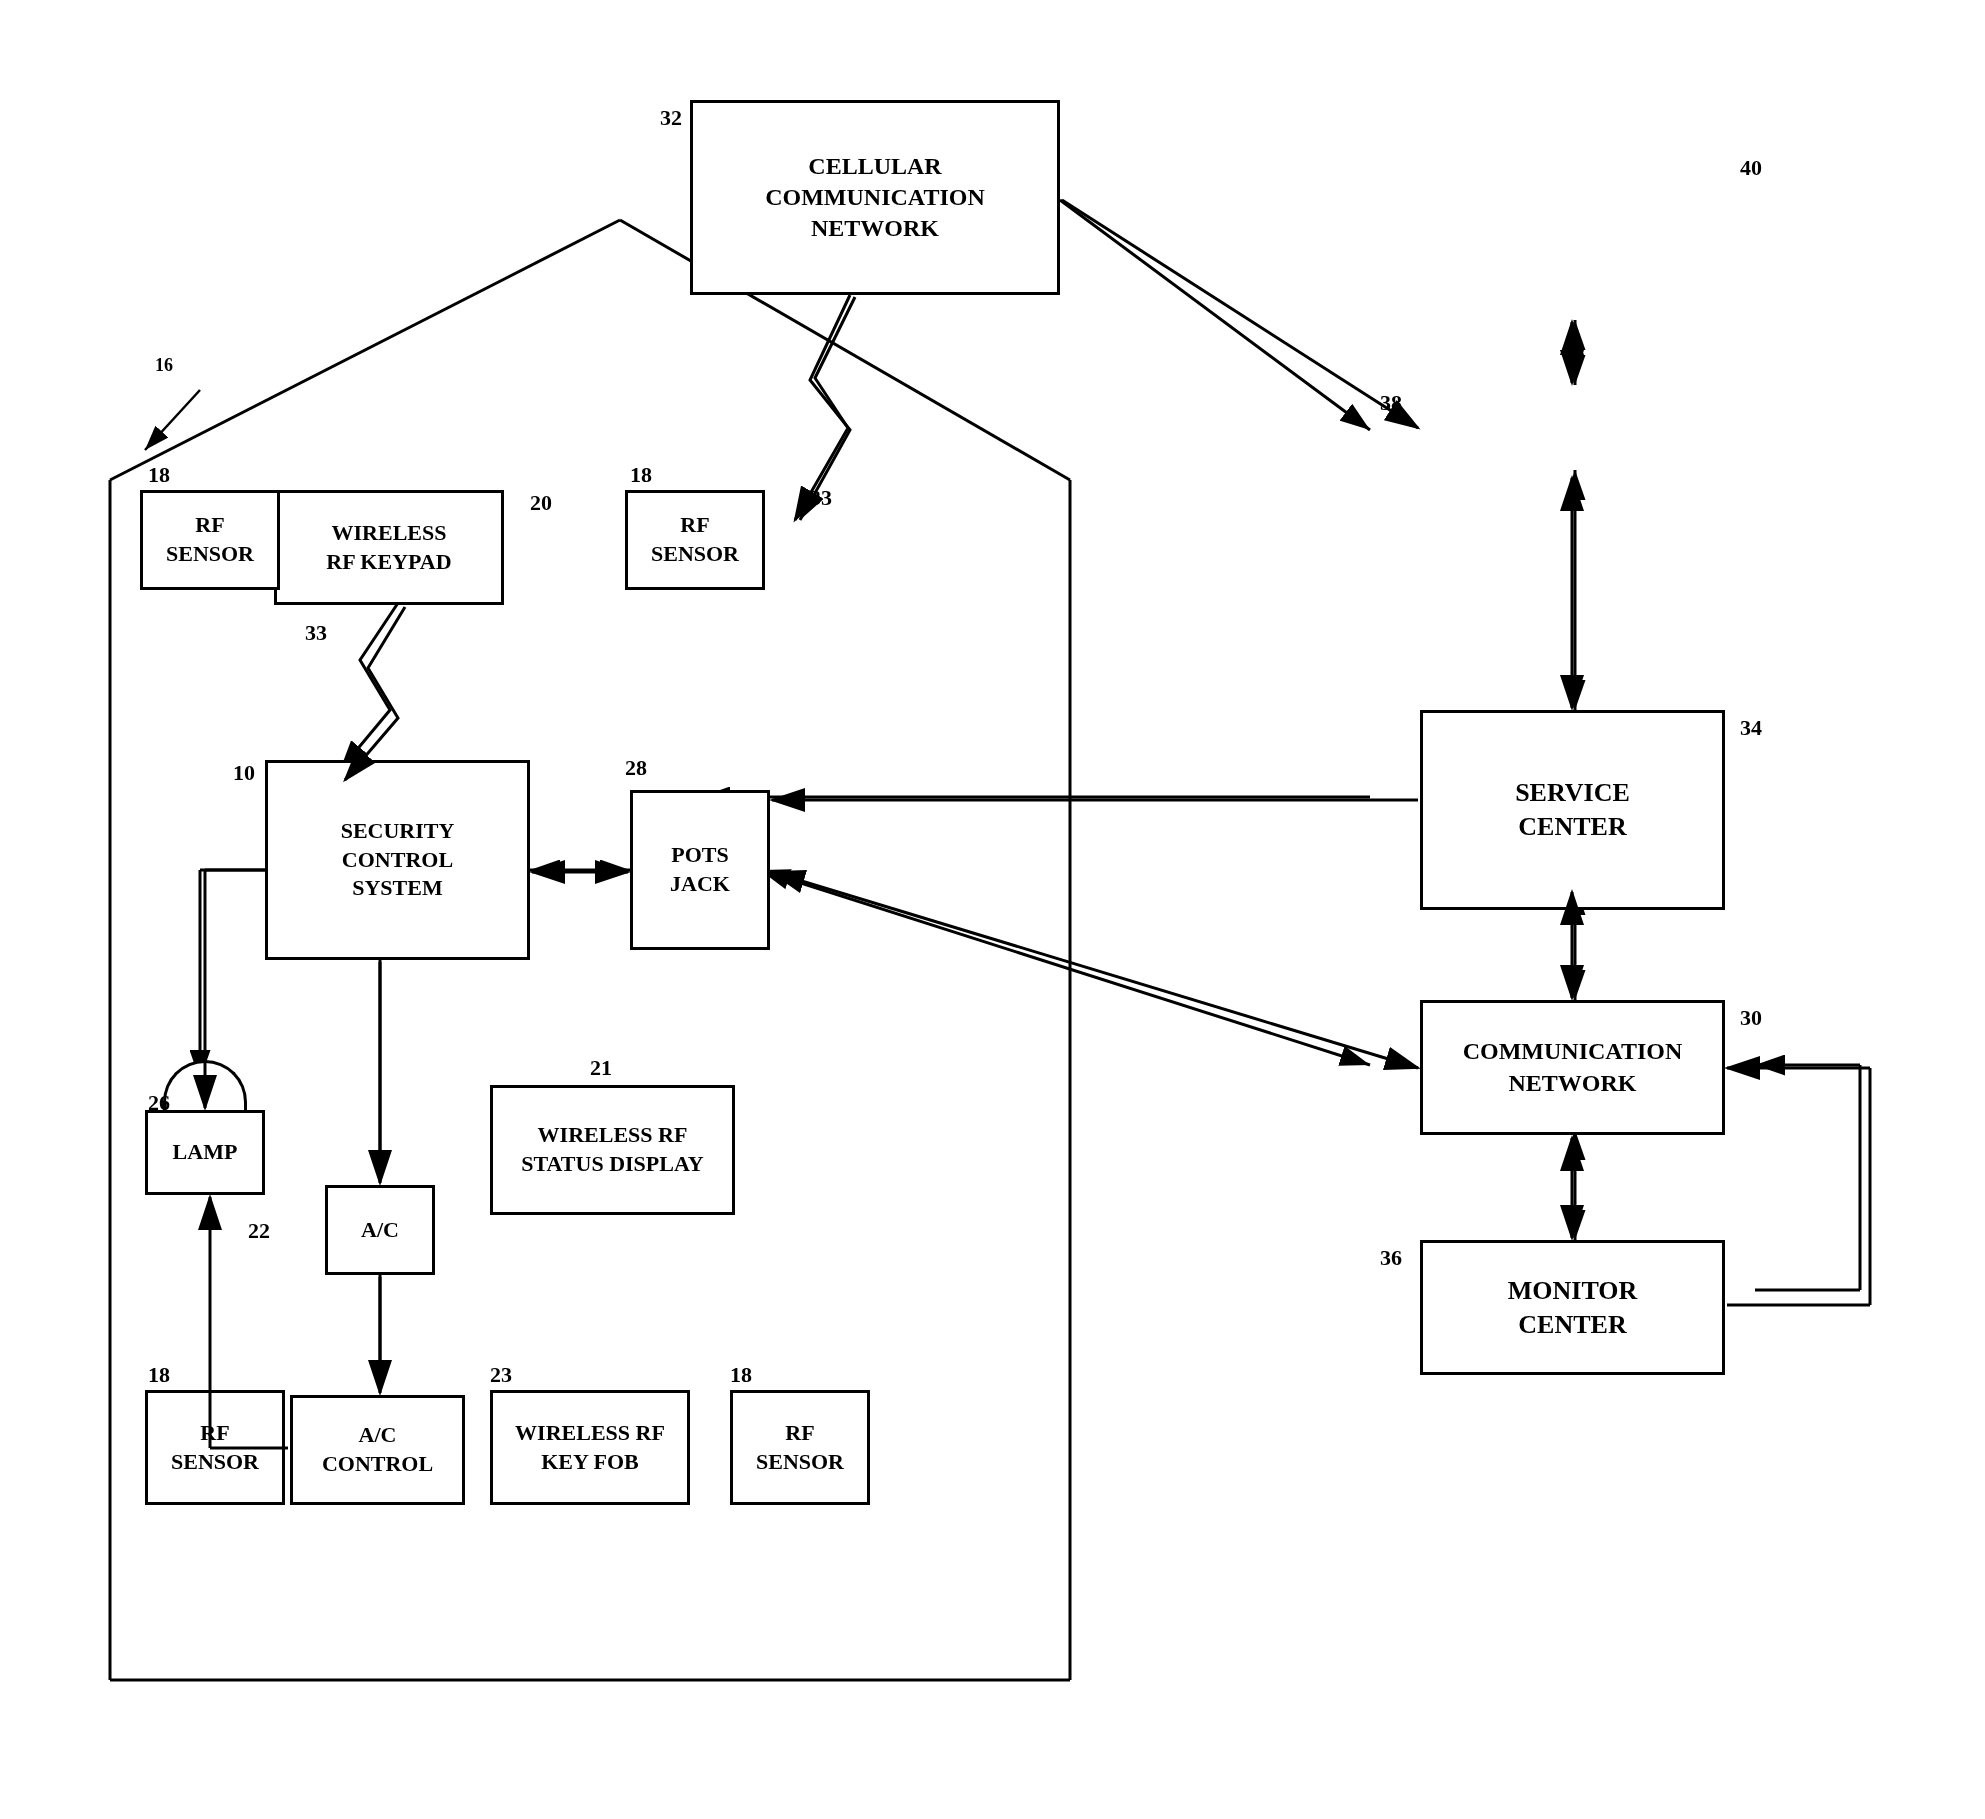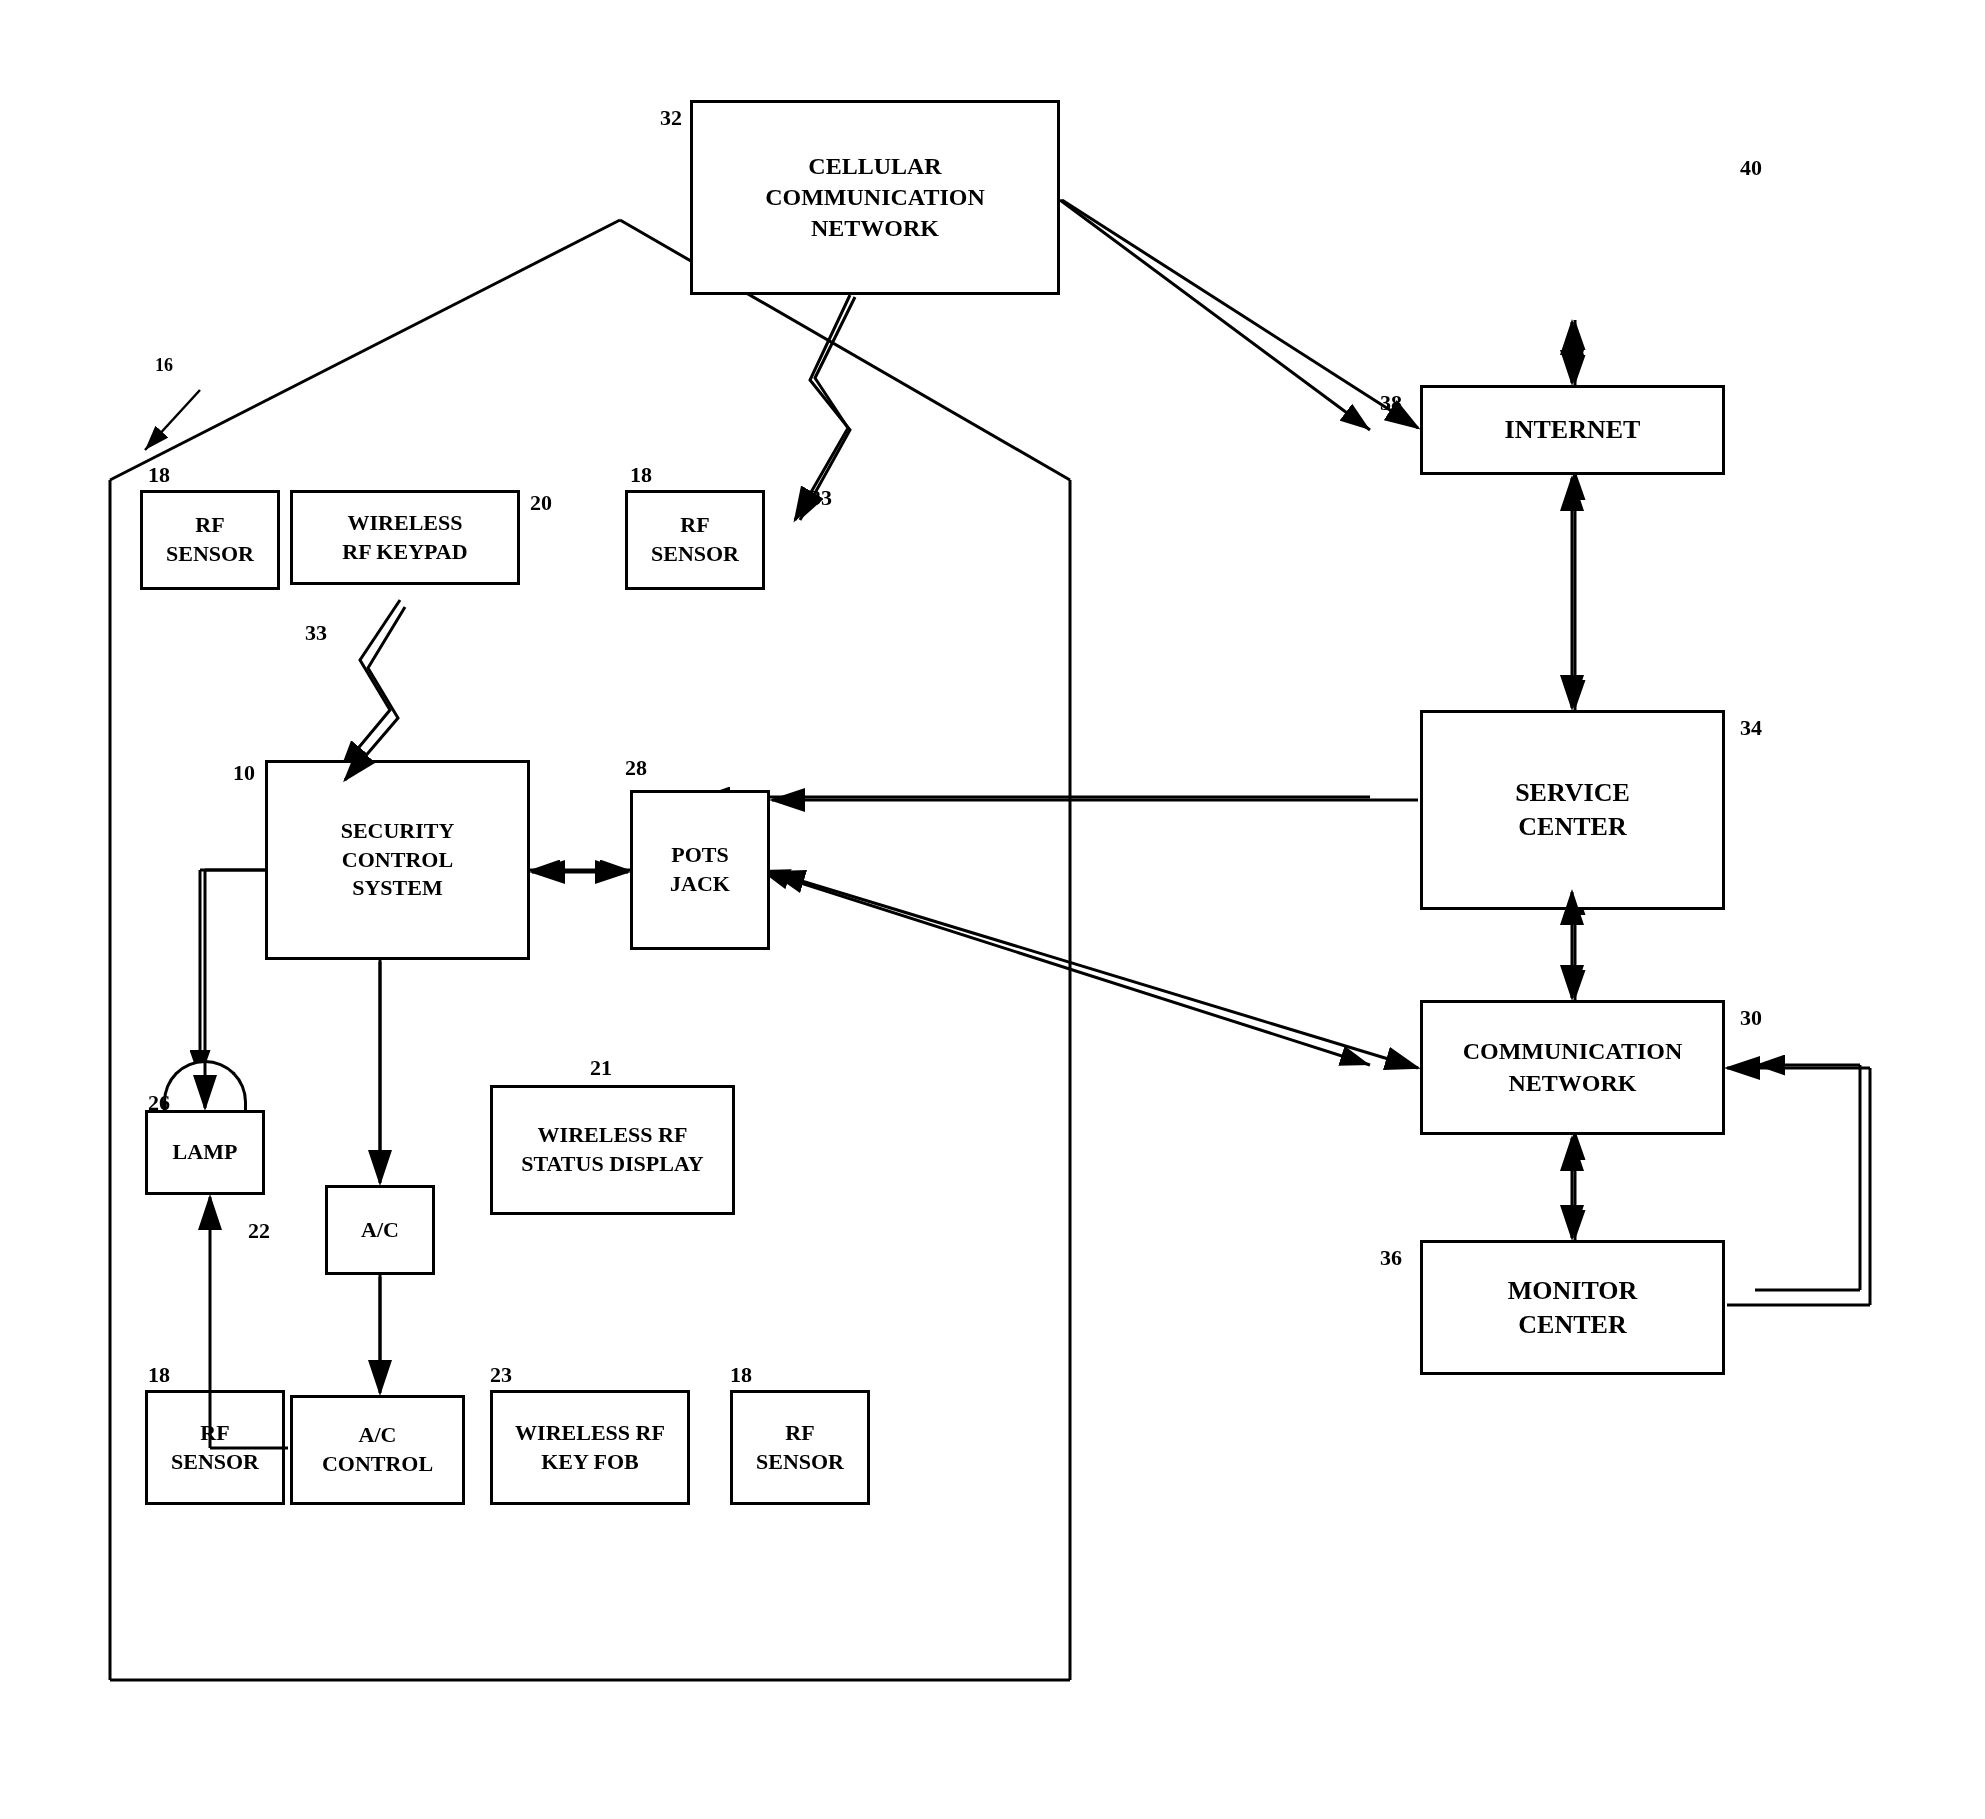--- a/index.html
+++ b/index.html
@@ -118,23 +118,20 @@
     CELLULAR<br>COMMUNICATION<br>NETWORK
   </div>
 
   <div class="label" style="left:660px; top:105px;">32</div>
 
   <div class="label" style="left:810px; top:485px;">33</div>
 
 
   <div class="label" style="left:1740px; top:155px;">40</div>
 
-  <div class="box" style="left:1420px; top:385px; width:305px; height:90px; font-size:26px;">
-    INTERNET
-  </div>
 
   <div class="label" style="left:1380px; top:390px;">38</div>
 
   <div class="box" style="left:1420px; top:710px; width:305px; height:200px; font-size:26px;">
     SERVICE<br>CENTER
   </div>
 
   <div class="label" style="left:1740px; top:715px;">34</div>
 
   <div class="box" style="left:1420px; top:1000px; width:305px; height:135px; font-size:24px;">
@@ -142,21 +139,21 @@
   </div>
 
   <div class="label" style="left:1740px; top:1005px;">30</div>
 
   <div class="box" style="left:1420px; top:1240px; width:305px; height:135px; font-size:26px;">
     MONITOR<br>CENTER
   </div>
 
   <div class="label" style="left:1380px; top:1245px;">36</div>
 
-  <div class="box" style="left:290px; top:490px; width:230px; height:95px; font-size:22px;">
+  <div class="box" style="left:274px; top:490px; width:230px; height:115px; font-size:22px;">
     WIRELESS<br>RF KEYPAD
   </div>
 
   <div class="label" style="left:530px; top:490px;">20</div>
 
   <div class="label" style="left:305px; top:620px;">33</div>
 
   <div class="box" style="left:140px; top:490px; width:140px; height:100px; font-size:22px;">
     RF<br>SENSOR
   </div>

